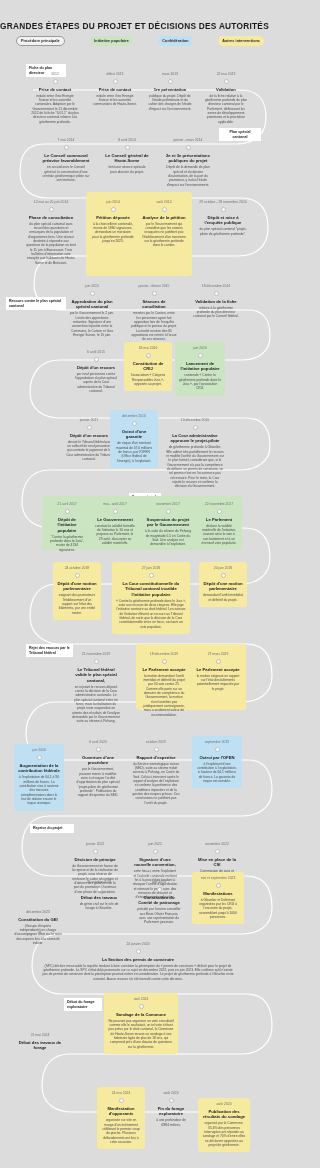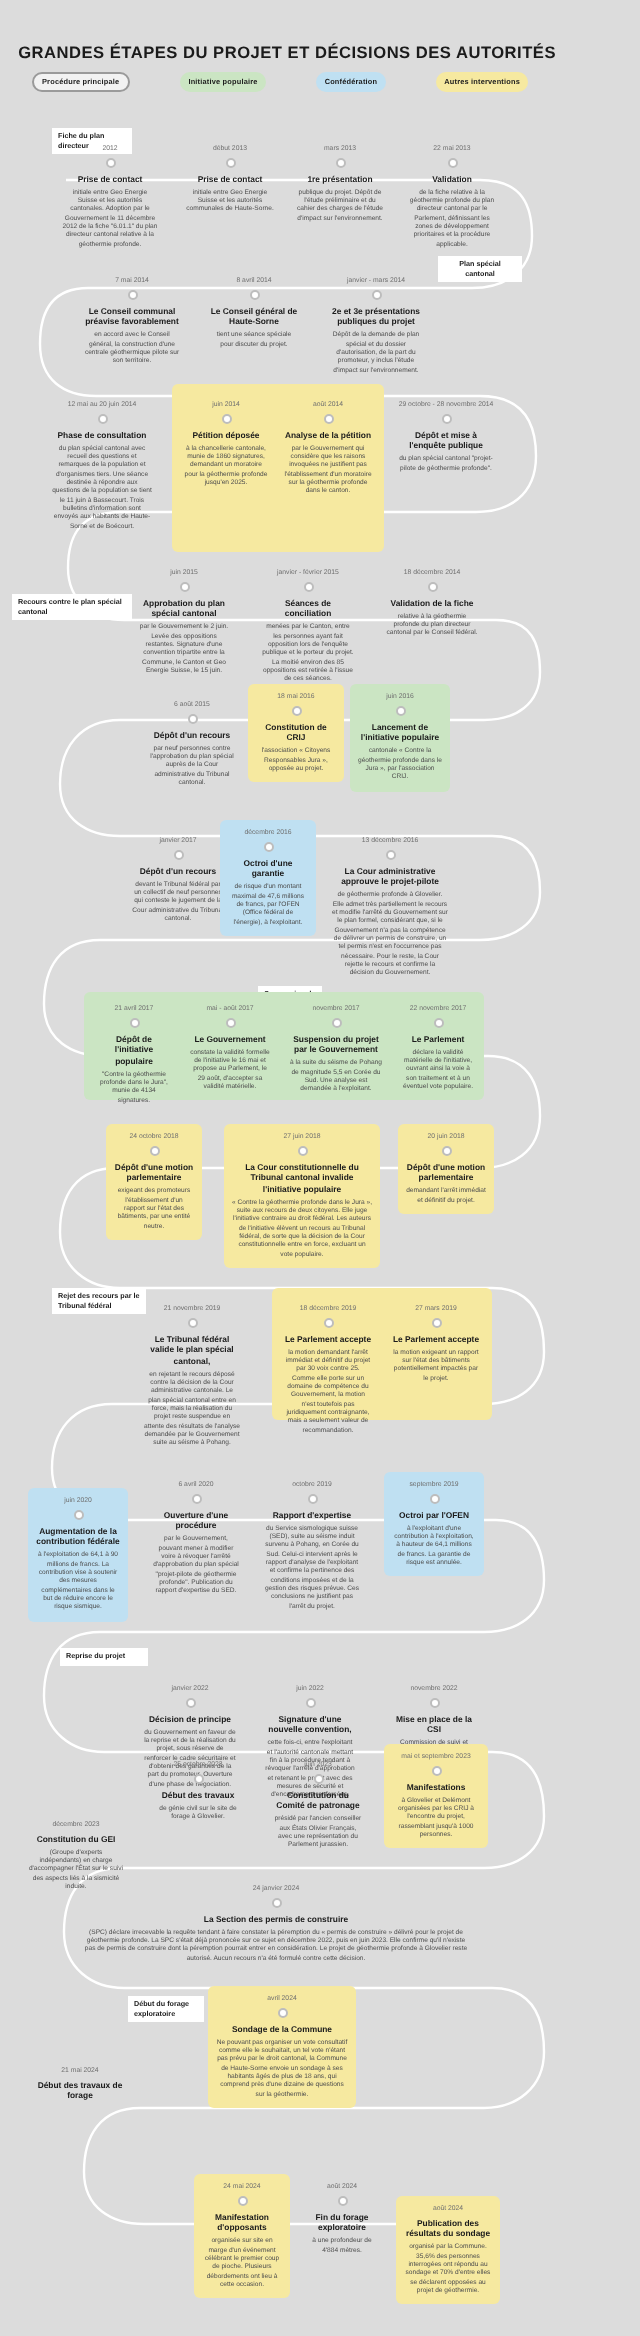--- a/index.html
+++ b/index.html
@@ -13,21 +13,21 @@
     width: 278px;
     height: 1168px;
     background: #dcdcdc;
     overflow: hidden;
   }
   #curves { position: absolute; inset: 0; width: 278px; height: 1168px; pointer-events: none; }
 
   .title {
     position: absolute;
     top: 21px; left: 0; width: 278px;
-    text-align: right;
+    text-align: left;
     font-size: 8.3px;
     font-weight: bold;
     letter-spacing: .25px;
     color: #1b1b1b;
   }
   .legend {
     position: absolute;
     top: 36px; left: 16px;
     width: 248px;
     display: flex;

